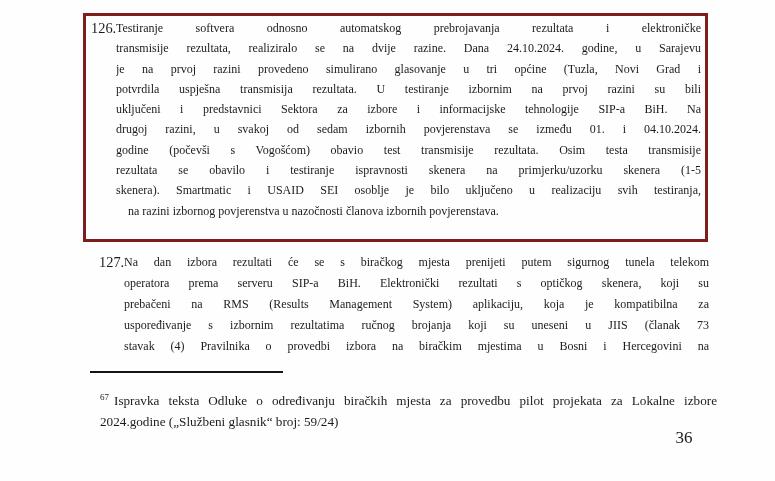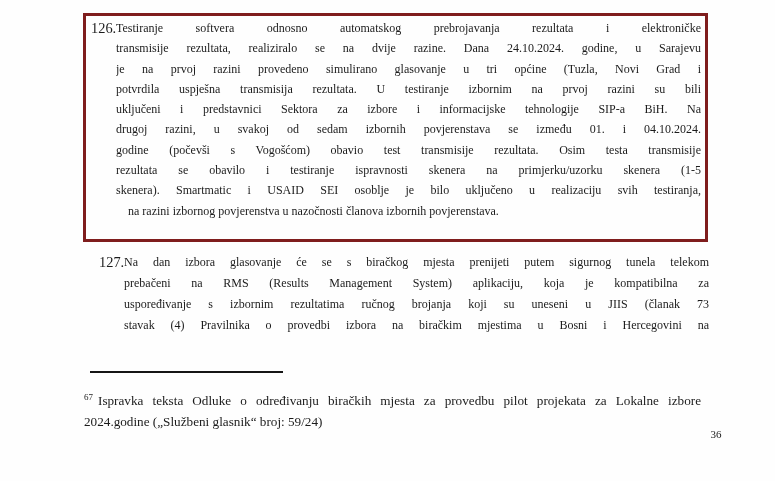--- a/index.html
+++ b/index.html
@@ -67,46 +67,46 @@
   
   .fn-rule {
     position: absolute;
     left: 90px;
     top: 371px;
     width: 193px;
     border-top: 2px solid #151515;
   }
   .footnote {
     position: absolute;
-    left: 84px;
+    left: 100px;
     top: 390px;
     width: 617px;
   }
   .fn-line {
     font-size: 13.2px;
     line-height: 21px;
     white-space: nowrap;
     text-align: justify;
     text-align-last: justify;
     overflow: hidden;
   }
   .fn-line.lastline { text-align-last: left; }
   .fn-marker {
     font-size: 9px;
     vertical-align: super;
     line-height: 0;
     padding-right: 5px;
   }
   .page-number {
     position: absolute;
-    left: 696px;
+    left: 664px;
     top: 428px;
     width: 40px;
     text-align: center;
-    font-size: 11px;
+    font-size: 17px;
   }
 </style>
 </head>
 <body>
 
 <div class="page">
 
   <div class="highlight-box">
     <div class="para">
       <div class="para-num">126.</div>
@@ -121,21 +121,22 @@
         <div class="tline">rezultata se obavilo i testiranje ispravnosti skenera na primjerku/uzorku skenera (1-5</div>
         <div class="tline">skenera). Smartmatic i USAID SEI osoblje je bilo uključeno u realizaciju svih testiranja,</div>
         <div class="tline lastline">na razini izbornog povjerenstva u nazočnosti članova izbornih povjerenstava.</div>
       </div>
     </div>
   </div>
 
   <div class="para para-127">
     <div class="para-num">127.</div>
     <div class="para-body">
-      <div class="tline">Na dan izbora glasovanje će se s biračkog mjesta prenijeti putem sigurnog tunela telekom</div>
+      <div class="tline">Na dan izbora rezultati će se s biračkog mjesta prenijeti putem sigurnog tunela telekom</div>
+      <div class="tline">operatora prema serveru SIP-a BiH. Elektronički rezultati s optičkog skenera, koji su</div>
       <div class="tline">prebačeni na RMS (Results Management System) aplikaciju, koja je kompatibilna za</div>
       <div class="tline">uspoređivanje s izbornim rezultatima ručnog brojanja koji su uneseni u JIIS (članak 73</div>
       <div class="tline">stavak (4) Pravilnika o provedbi izbora na biračkim mjestima u Bosni i Hercegovini na</div>
     </div>
   </div>
 
   <div class="fn-rule"></div>
 
   <div class="footnote">
     <div class="fn-line"><span class="fn-marker">67</span><span>Ispravka teksta Odluke o određivanju biračkih mjesta za provedbu pilot projekata za Lokalne izbore</span></div>

